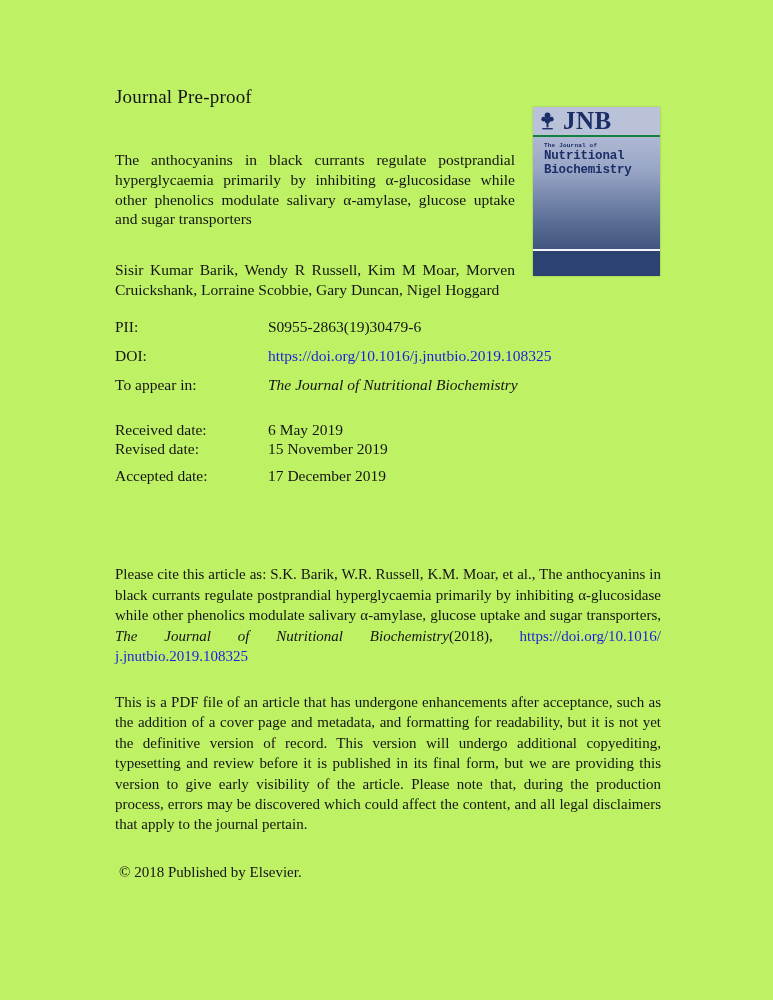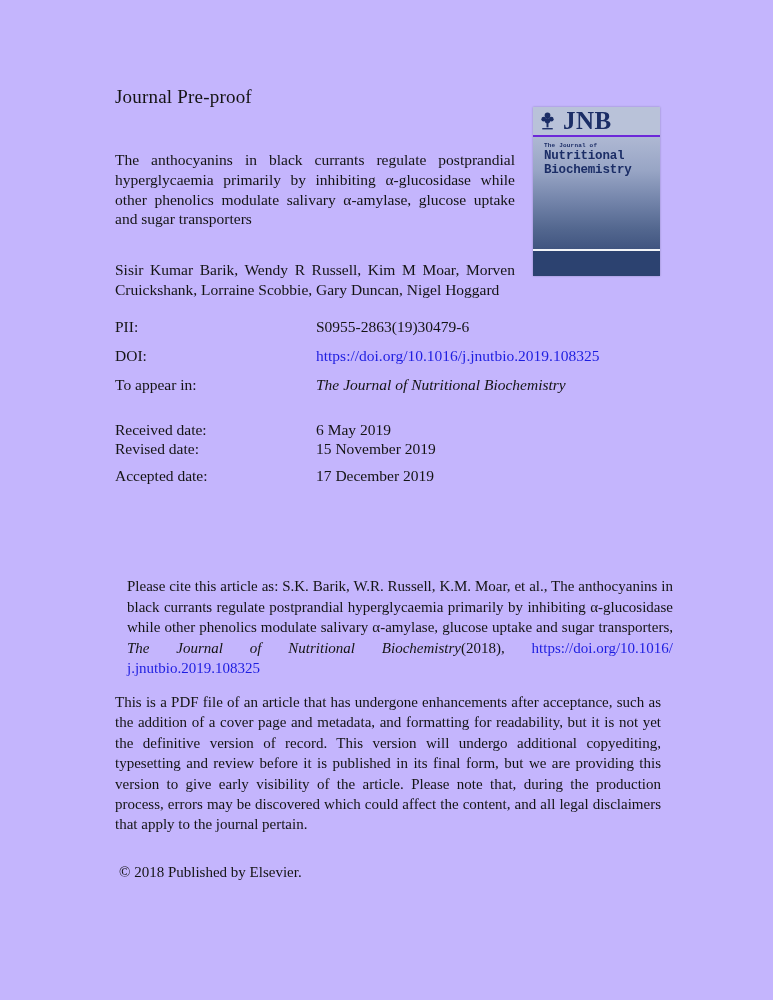--- a/index.html
+++ b/index.html
@@ -4,21 +4,21 @@
 <style>
   html, body {
     margin: 0;
     padding: 0;
     background: #ffffff;
   }
   .page {
     position: relative;
     width: 773px;
     height: 1000px;
-    background: #c4b5fd;
+    background: #bef264;
     font-family: "Liberation Serif", "DejaVu Serif", serif;
     color: #141414;
     overflow: hidden;
   }
   .abs { position: absolute; }
 
   .doc-header {
     left: 115px;
     top: 86px;
     font-size: 19px;
@@ -47,42 +47,42 @@
     text-align: justify;
   }
 
   .meta {
     left: 115px;
     top: 317px;
     width: 546px;
     font-size: 15.5px;
     line-height: 19px;
   }
-  .meta-row { display: flex; gap: 48px; }
+  .meta-row { display: flex; }
   .meta-label { width: 153px; flex: 0 0 153px; }
   .meta-value { flex: 1; }
   .mb10 { margin-bottom: 10px; }
   .mb23 { margin-bottom: 23px; }
   .mb26 { margin-bottom: 26px; }
   .mb9  { }
   .mb8  { margin-bottom: 8px; }
 
   .italic { font-style: italic; }
 
   a.link, a.link:visited {
     color: #1d1de0;
     text-decoration: none;
     cursor: pointer;
   }
 
   .citation {
     left: 115px;
     top: 564px;
     width: 546px;
-    margin: 12px;
+    margin: 0;
     font-size: 15px;
     line-height: 20.6px;
     text-align: justify;
   }
 
   .disclaimer {
     left: 115px;
     top: 692px;
     width: 546px;
     margin: 0;
@@ -105,21 +105,21 @@
     width: 127px;
     height: 169px;
     box-shadow: 0 0 2px rgba(0,0,0,0.25);
     display: flex;
     flex-direction: column;
   }
   .cover-top {
     height: 30px;
     flex: 0 0 30px;
     background: #b9c2d9;
-    border-bottom: 2px solid #6d28d9;
+    border-bottom: 2px solid #15803d;
     display: flex;
     align-items: center;
     padding-left: 7px;
     gap: 8px;
     box-sizing: border-box;
   }
   .cover-top .jnb {
     font-family: "Liberation Serif", serif;
     font-weight: bold;
     font-size: 25px;

